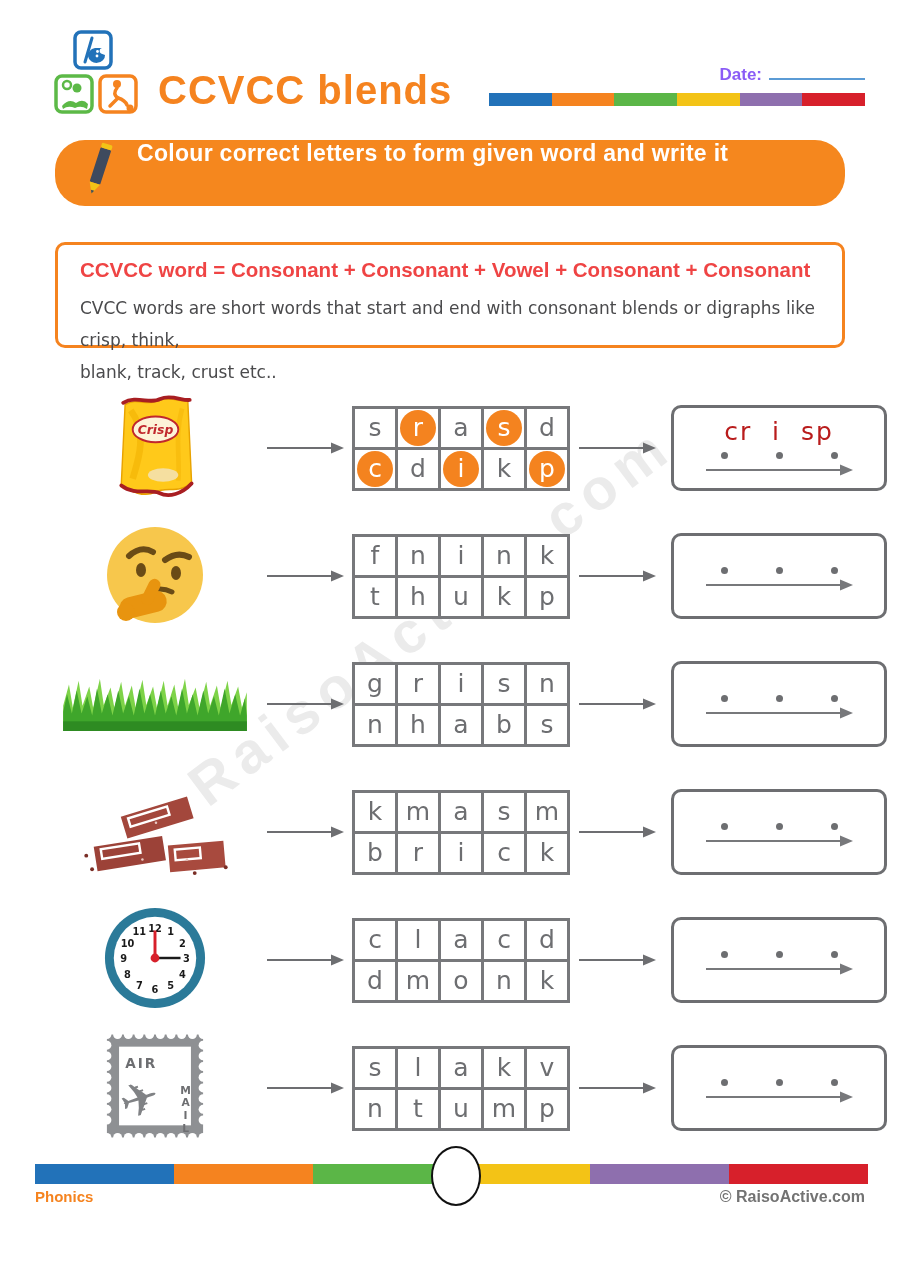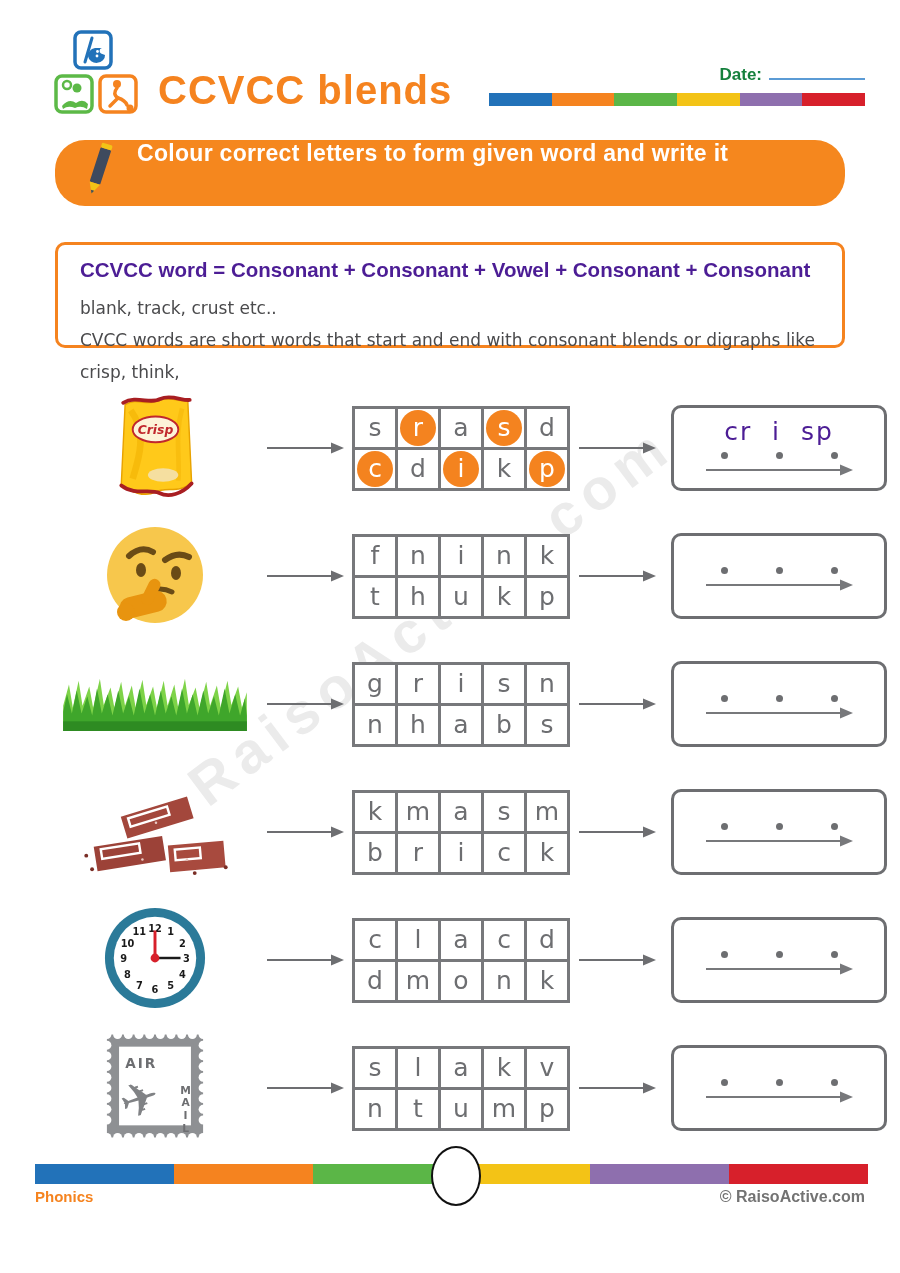--- a/index.html
+++ b/index.html
@@ -11,36 +11,36 @@
   .logo-sq{position:absolute;width:40px;height:40px;border-radius:7px;background:#fff;}
   .logo-sq svg{display:block;width:40px;height:40px;}
   .sq-blue{left:21px;top:2px;}
   .sq-green{left:2px;top:46px;}
   .sq-orange{left:46px;top:46px;}
 
   .page-title{position:absolute;left:158px;top:68px;margin:0;font-size:40px;font-weight:bold;
               letter-spacing:1px;color:#F5831F;}
 
   .date-row{position:absolute;right:35px;top:64px;display:flex;align-items:baseline;gap:7px;}
-  .date-label{font-size:17px;font-weight:bold;color:#15803d;}
+  .date-label{font-size:17px;font-weight:bold;color:#8b5cf6;}
   .date-line{display:inline-block;width:96px;border-bottom:2.5px solid #5B9BD5;height:14px;}
   .stripe{display:flex;overflow:hidden;}
   .stripe span{flex:1;}
   #top-stripe{position:absolute;right:35px;top:93px;width:376px;height:13px;}
 
   
   .banner{position:absolute;left:55px;top:140px;width:790px;height:66px;background:#F5871E;
           border-radius:30px;display:flex;align-items:flex-start;box-sizing:border-box;padding-left:30px;}
   .banner .pencil{margin-right:22px;}
   .banner-text{color:#fff;font-size:23px;font-weight:bold;letter-spacing:0.3px;}
 
   
   .info-box{position:absolute;left:55px;top:242px;width:790px;height:106px;border:3px solid #F5831F;
             border-radius:10px;box-sizing:border-box;padding:13px 22px 0 22px;background:#fff;}
-  .info-heading{margin:0;font-size:20.5px;font-weight:bold;color:#4c1d95;}
+  .info-heading{margin:0;font-size:20.5px;font-weight:bold;color:#ef4444;}
   .info-body{margin-top:10px;font-size:17px;color:#4A4A4C;font-family:"DejaVu Sans",sans-serif;line-height:32px;}
 
   
   .watermark{position:absolute;left:430px;top:615px;transform:translate(-50%,-50%) rotate(-37deg);
              font-size:58px;letter-spacing:8px;color:rgba(128,130,133,0.16);font-weight:bold;
              white-space:nowrap;pointer-events:none;z-index:0;}
 
   
   #rows{position:absolute;left:0;top:384px;width:900px;z-index:1;}
   .row{display:flex;align-items:center;height:128px;padding-left:50px;}
@@ -54,21 +54,21 @@
 
   .letter-grid{display:grid;grid-template-columns:repeat(5,40px);grid-auto-rows:38px;gap:3px;
                background:#77787B;border:3px solid #77787B;width:max-content;}
   .cell{background:#fff;position:relative;display:flex;align-items:center;justify-content:center;}
   .cell .ch{position:relative;z-index:1;font-family:"DejaVu Sans",sans-serif;font-size:25px;color:#6D6E71;}
   .cell .hl{position:absolute;left:2px;top:1px;width:36px;height:36px;border-radius:50%;background:#F4831F;}
   .cell.on .ch{color:#fff;}
 
   .answer-box{width:216px;height:86px;border:3px solid #6D6E71;border-radius:10px;box-sizing:border-box;
               display:flex;flex-direction:column;align-items:center;justify-content:center;background:#fff;}
-  .answer-text{font-family:"DejaVu Sans",sans-serif;font-size:25px;color:#4c1d95;white-space:pre;
+  .answer-text{font-family:"DejaVu Sans",sans-serif;font-size:25px;color:#b91c1c;white-space:pre;
                letter-spacing:2px;line-height:26px;}
   .dots{display:flex;gap:48px;margin:7px 0 4px 0;}
   .dots span{width:7px;height:7px;border-radius:50%;background:#6D6E71;}
   .trace-arrow line{stroke:#77787B;stroke-width:2;}
   .trace-arrow polygon{fill:#77787B;}
 
   
   #footer-stripe{position:absolute;left:35px;top:1164px;width:833px;height:20px;}
   .punch-hole{position:absolute;left:431px;top:1146px;width:46px;height:56px;border-radius:50%;
               background:#fff;border:2px solid #111;z-index:2;}
@@ -133,22 +133,22 @@
         <polygon points="9,44 20,44 14.5,55" fill="#F3C316"></polygon>
         <polygon points="12.8,51.5 16.2,51.5 14.5,55" fill="#3E4A5E"></polygon>
       </g>
     </svg>
     <span class="banner-text">Colour correct letters to form given word and write it</span>
   </div>
 
   <div class="info-box">
     <h2 class="info-heading">CCVCC word = Consonant + Consonant + Vowel + Consonant + Consonant</h2>
     <div class="info-body">
+      <div>CVCC words are short words that start and end with consonant blends or digraphs like crisp, think,</div>
       <div>blank, track, crust etc..</div>
-      <div>CVCC words are short words that start and end with consonant blends or digraphs like crisp, think,</div>
     </div>
   </div>
 
   <div class="watermark">RaisoActive.com</div>
 
   <main id="rows">
   <div class="row">
     <div class="col-img">
           <div class="row-image">
   <svg width="95" height="112" viewBox="0 0 100 115">

